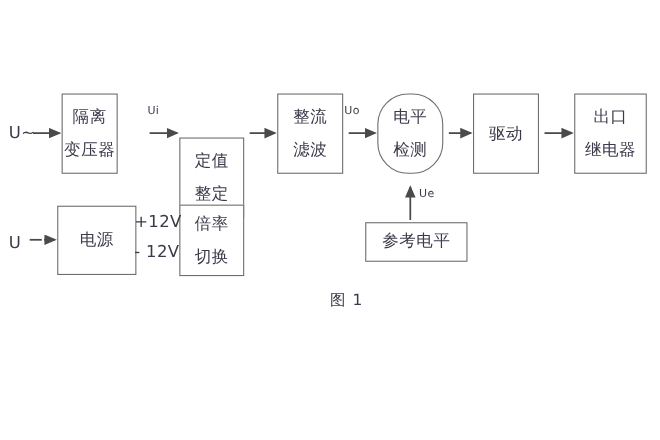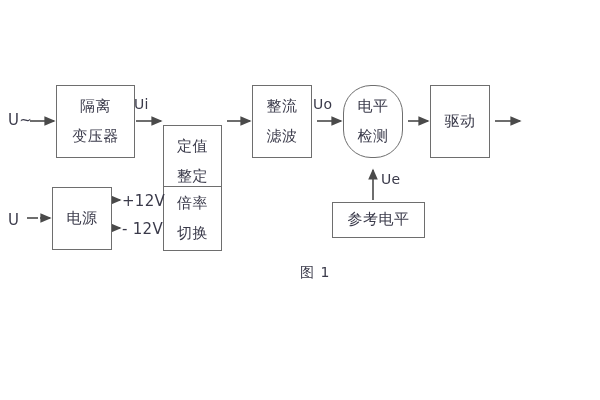--- a/index.html
+++ b/index.html
@@ -43,21 +43,21 @@
     margin-top: 0;
   }
   .label {
     position: absolute;
     font-size: 15px;
     color: #3a3a4a;
     white-space: nowrap;
     letter-spacing: 0.3px;
   }
   .label.sig {
-    font-size: 14px;
+    font-size: 10px;
   }
   .caption {
     position: absolute;
     font-size: 14px;
     color: #3a3a4a;
     white-space: nowrap;
     letter-spacing: 1px;
   }
   svg.wires {
     position: absolute;
@@ -97,21 +97,21 @@
 
     <line x1="104" y1="200" x2="120" y2="200" stroke="#4a4a4a" stroke-width="1.6" marker-end="url(#arrow)"></line>
 
     <line x1="104" y1="228" x2="120" y2="228" stroke="#4a4a4a" stroke-width="1.6" marker-end="url(#arrow)"></line>
 
     <line x1="193" y1="184" x2="193" y2="161" stroke="#4a4a4a" stroke-width="1.6" marker-end="url(#arrow)"></line>
 
     <line x1="373" y1="200" x2="373" y2="170" stroke="#4a4a4a" stroke-width="1.6" marker-end="url(#arrow)"></line>
   </svg>
 
-  <div class="box" style="left:56px; top:85px; width:79px; height:73px;">
+  <div class="box" style="left:56px; top:85px; width:51px; height:73px;">
     <div class="line">隔离</div>
     <div class="line">变压器</div>
   </div>
 
   <div class="box" style="left:163px; top:85px; width:59px; height:73px;margin-top:40px;">
     <div class="line">定值</div>
     <div class="line">整定</div>
   </div>
 
   <div class="box" style="left:252px; top:85px; width:60px; height:73px;">
@@ -121,22 +121,26 @@
 
   <div class="box" style="left:343px; top:85px; width:60px; height:73px;border-radius:28px;">
     <div class="line">电平</div>
     <div class="line">检测</div>
   </div>
 
   <div class="box single" style="left:430px; top:85px; width:60px; height:73px;">
     <div class="line">驱动</div>
   </div>
 
+  <div class="box" style="left:522px; top:85px; width:66px; height:73px;">
+    <div class="line">出口</div>
+    <div class="line">继电器</div>
+  </div>
 
-  <div class="box single" style="left:52px; top:187px; width:60px; height:63px;">
+  <div class="box single" style="left:52px; top:187px; width:72px; height:63px;">
     <div class="line">电源</div>
   </div>
 
   <div class="box single" style="left:332px; top:202px; width:93px; height:36px;">
     <div class="line">参考电平</div>
   </div>
 
   <div class="box" style="left:163px; top:186px; width:59px; height:65px;">
     <div class="line">倍率</div>
     <div class="line">切换</div>

